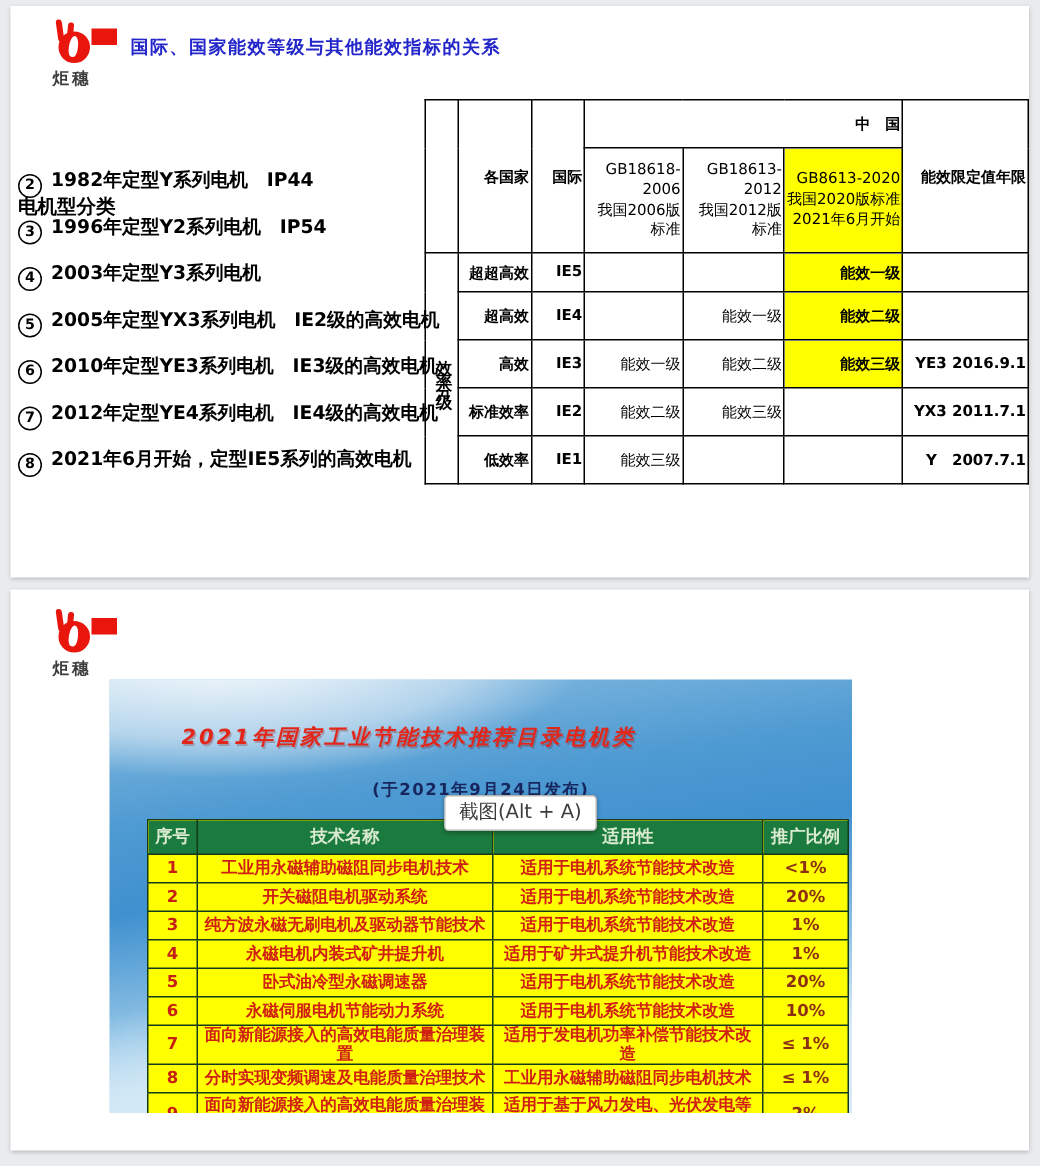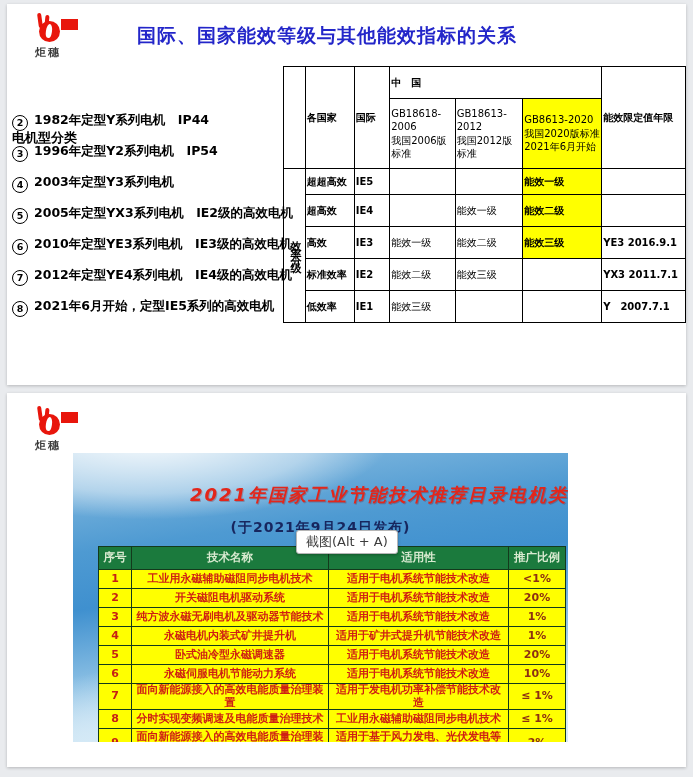--- a/index.html
+++ b/index.html
@@ -23,34 +23,34 @@
   .l-stroke{position:absolute;background:#e8160c;border-radius:2px;}
   .l-s1{left:5px;top:1px;width:4px;height:15px;transform:rotate(-8deg);}
   .l-s2{left:12px;top:3px;width:4px;height:11px;transform:rotate(6deg);}
   .l-circle{position:absolute;left:6px;top:9px;width:21px;height:21px;background:#e8160c;border-radius:50%;}
   .l-flame{position:absolute;left:13px;top:12px;width:6px;height:14px;background:#ffffff;border-radius:50% 50% 40% 40%;transform:rotate(8deg);}
   .l-rect{position:absolute;left:28px;top:7px;width:17px;height:11px;background:#e8160c;}
   .logo-text{position:absolute;left:2px;top:33px;width:44px;font-size:11px;font-weight:bold;color:#3c3c3c;letter-spacing:2px;}
 
   
   .s1-title{
-    position:absolute;left:80px;top:19px;width:480px;text-align:center;
-    font-size:19px;font-weight:bold;color:#2326c9;letter-spacing:1px;
+    position:absolute;left:80px;top:19px;width:480px;text-align:left;
+    font-size:12px;font-weight:bold;color:#2326c9;letter-spacing:1px;
   }
   .s1-list-head{position:absolute;left:5px;top:80px;font-size:13px;font-weight:bold;color:#000;margin-top:45px;}
   .s1-list{position:absolute;left:5px;top:108px;width:280px;}
   .s1-item{height:31px;font-size:12.5px;font-weight:bold;color:#000;white-space:nowrap;}
   .circ{
     display:inline-block;width:14px;height:14px;line-height:13px;border:1.2px solid #000;
     border-radius:50%;text-align:center;font-size:9.5px;font-weight:bold;margin-right:6px;
     vertical-align:-2px;
   }
   table.etable{border-collapse:collapse;position:absolute;left:276px;top:62px;table-layout:fixed;}
   table.etable td{
-    border:1.4px solid #000;text-align:left;vertical-align:middle;
+    border:1.4px solid #000;text-align:right;vertical-align:middle;
     font-size:10px;color:#000;padding:0 1px;overflow:hidden;
   }
   td.yellow{background:#ffff00;}
   .gbcell{font-size:9px;line-height:1.35;}
   .gbcell span{display:block;}
   .v-label{
     writing-mode:vertical-rl;text-orientation:upright;letter-spacing:7px;
     font-size:11px;font-weight:bold;margin:0 auto;
   }
   .bcell{font-weight:bold;}
@@ -58,27 +58,27 @@
 
   
   .banner{
     position:absolute;left:66px;top:60px;width:495px;height:289px;overflow:hidden;
     background:
       radial-gradient(85% 50% at 15% -6%, rgba(255,255,255,0.95) 0%, rgba(255,255,255,0.45) 40%, rgba(255,255,255,0) 58%),
       radial-gradient(150% 95% at 50% 125%, #eef6fc 0%, #d4e9f6 40%, rgba(212,233,246,0) 60%),
       linear-gradient(172deg, #8fc0e2 0%, #4e9ad2 28%, #3f90cf 44%, #8fc2e5 66%, #d4e9f6 82%, #e4f1fa 100%);
   }
   .banner-title{
-    position:absolute;left:0;top:30px;width:100%;text-align:right;
-    font-size:18px;font-weight:bold;font-style:italic;color:#e3261a;
-    letter-spacing:2px;text-shadow:1px 1px 0 rgba(120,0,0,0.25);
+    position:absolute;left:0;top:30px;width:100%;text-align:left;
+    font-size:14px;font-weight:bold;font-style:italic;color:#e3261a;
+    letter-spacing:2px;text-shadow:1px 1px 0 rgba(120,0,0,0.25);padding-left:48px;
   }
   .banner-sub{
     position:absolute;left:0;top:66px;width:100%;text-align:center;
-    font-size:14px;font-weight:bold;color:#17265e;letter-spacing:1px;
+    font-size:11px;font-weight:bold;color:#17265e;letter-spacing:1px;
   }
   table.gtable{
     border-collapse:collapse;position:absolute;left:25px;top:93px;table-layout:fixed;
     background:#ffff00;
   }
   table.gtable td{
     border:1.6px solid #133a1c;text-align:center;vertical-align:middle;
     font-size:11px;line-height:1.15;padding:0 4px;overflow:hidden;
   }
   table.gtable tr.ghead td{

